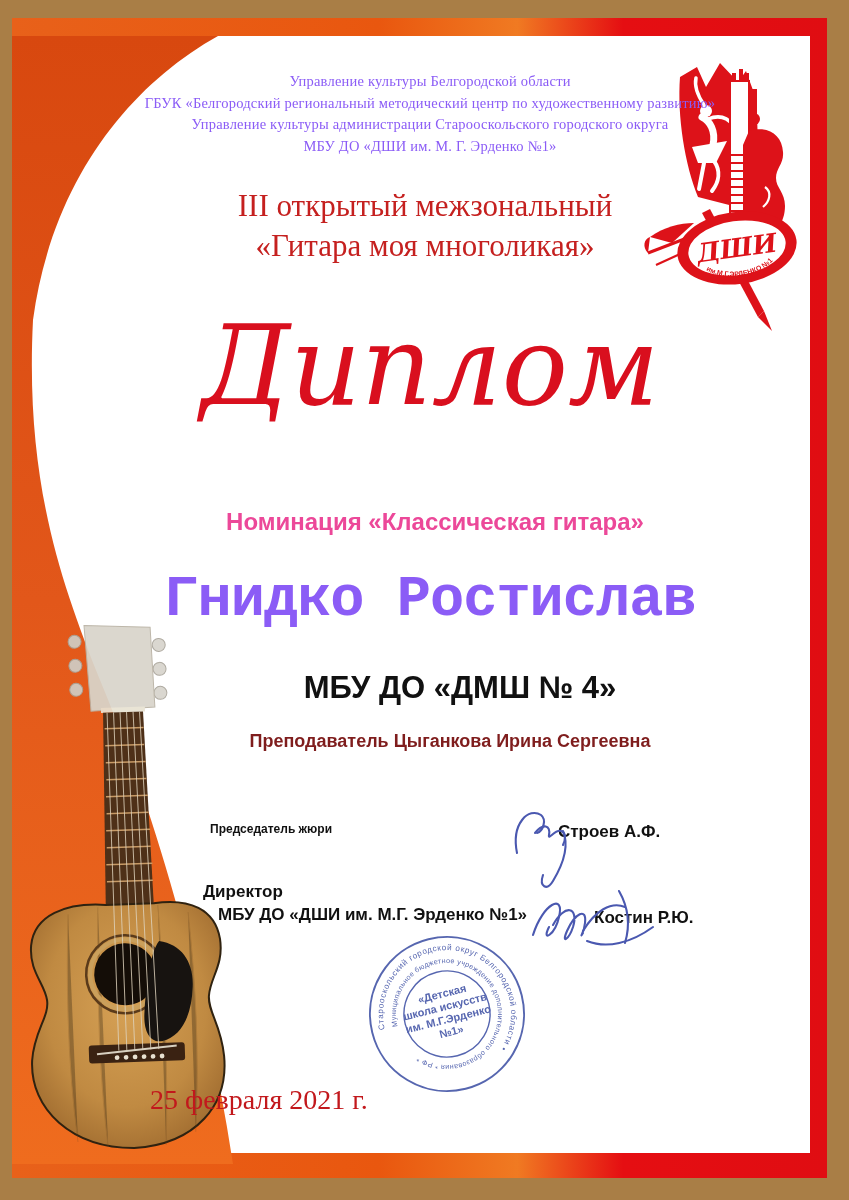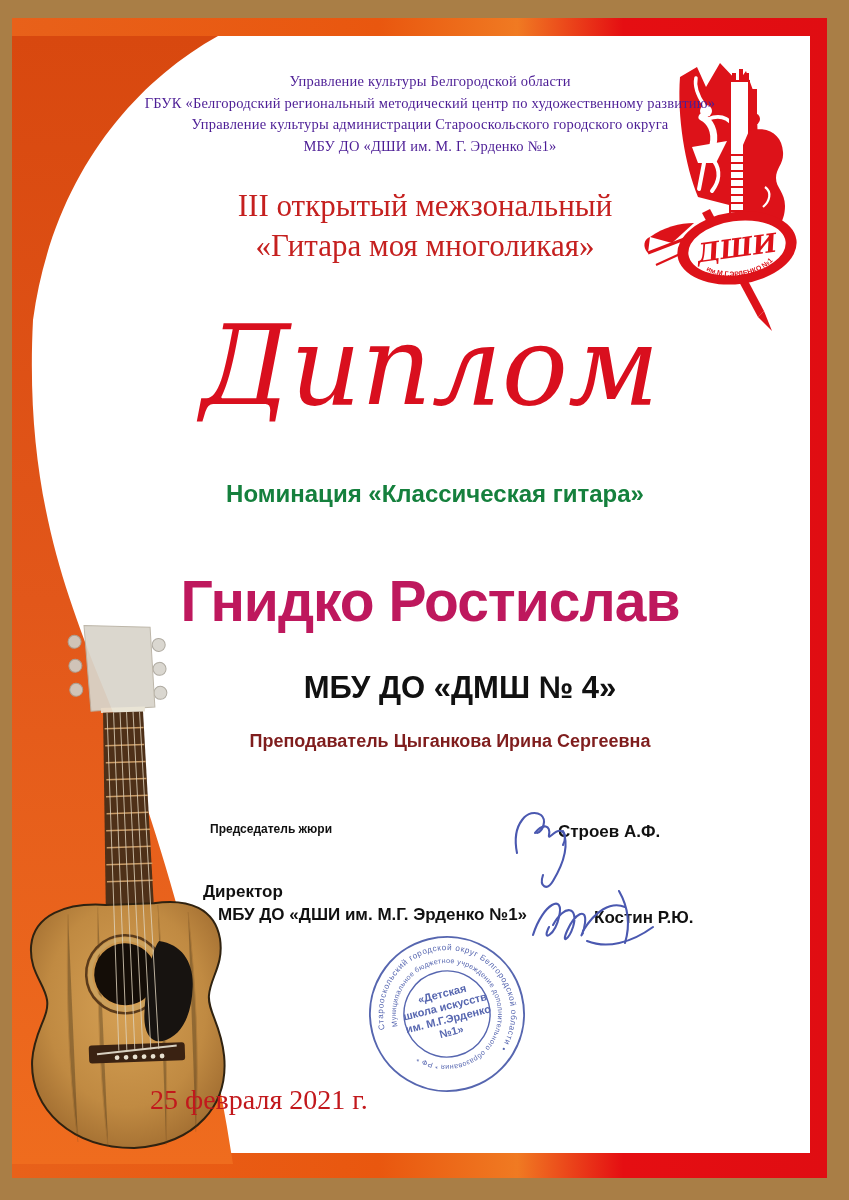--- a/index.html
+++ b/index.html
@@ -2,31 +2,31 @@
 <html><head>
 <meta charset="utf-8">
 <style>
   html,body{margin:0;padding:0;background:#ffffff;}
   .page{position:relative;width:849px;height:1200px;overflow:hidden;
         font-family:"Liberation Sans",sans-serif;background:#fff;}
   .abs{position:absolute;}
   .layer{position:absolute;left:0;top:0;}
   .header-block{left:120px;top:71px;width:620px;text-align:center;
     font-family:"Liberation Serif",serif;font-size:14.5px;line-height:21.5px;
-    color:#4c1d95;letter-spacing:0.2px;}
+    color:#8b5cf6;letter-spacing:0.2px;}
   .title-block{left:80px;top:186px;width:690px;text-align:center;
     font-family:"Liberation Serif",serif;font-size:31px;line-height:40px;
     color:#c5201f;}
   .diploma-script{left:60px;top:278px;width:740px;text-align:center;
     font-family:"DejaVu Serif",serif;font-style:italic;font-size:110px;
     color:#d90f1e;line-height:140px;margin-top:18px;}
-  .nomination{left:60px;top:480px;width:750px;text-align:center;
-    font-size:24px;font-weight:bold;color:#15803d;}
+  .nomination{left:60px;top:508px;width:750px;text-align:center;
+    font-size:24px;font-weight:bold;color:#ec4899;}
   .recipient{left:40px;top:568px;width:780px;text-align:center;
-    font-size:57px;font-weight:bold;color:#be185d;letter-spacing:-1px;}
+    font-size:57px;font-weight:bold;color:#8b5cf6;letter-spacing:-1px;font-family:Liberation Mono, monospace;}
   .school{left:100px;top:670px;width:720px;text-align:center;
     font-size:31px;font-weight:bold;color:#111;}
   .teacher{left:60px;top:731px;width:780px;text-align:center;
     font-size:18px;font-weight:bold;color:#7f1d1d;}
   .sig-text{font-size:16px;font-weight:bold;color:#111;white-space:nowrap;}
   .date-line{left:150px;top:1084px;width:600px;
     font-family:"Liberation Serif",serif;font-size:28px;color:#c2181c;}
   svg text{user-select:none;}
 </style>
 </head>

